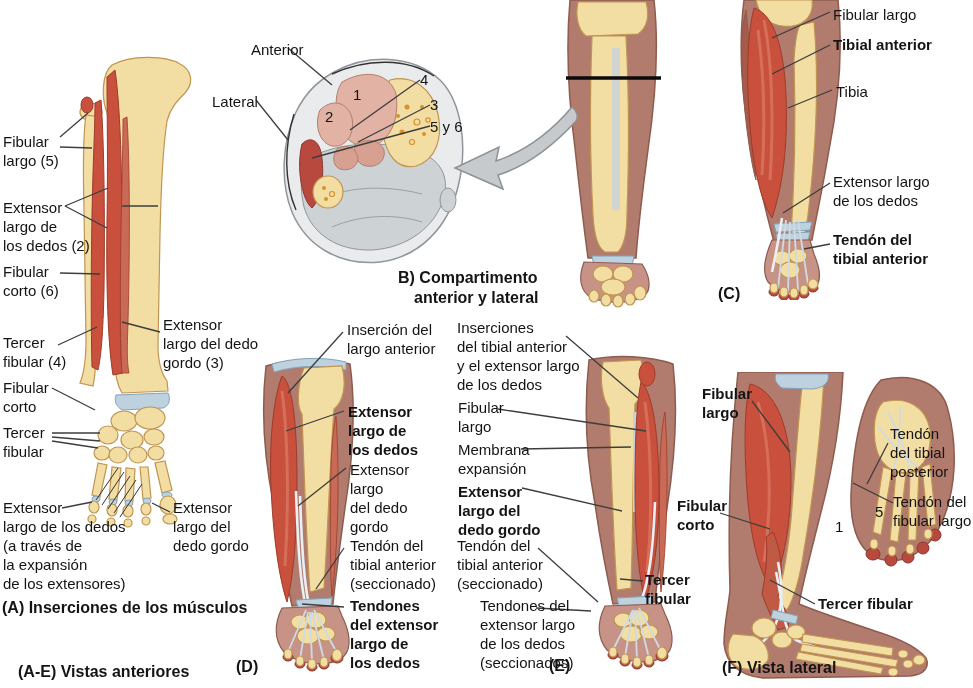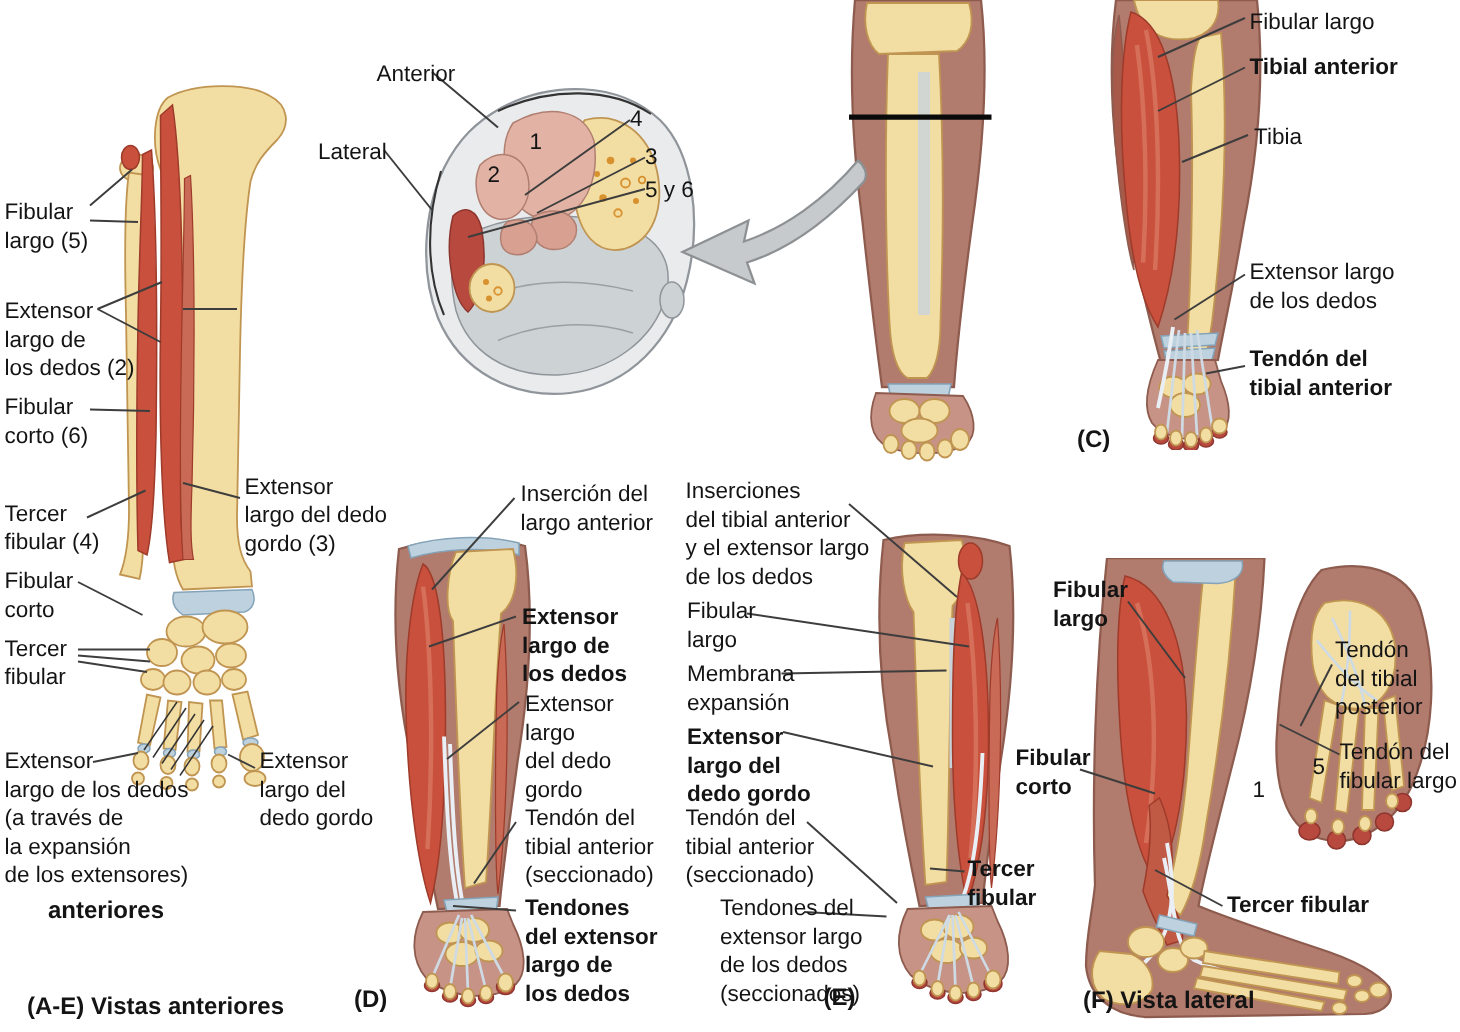--- a/index.html
+++ b/index.html
@@ -342,31 +342,35 @@
 (a través de
 la expansión
 de los extensores)</div>
   <div class="lbl" style="left:163px;top:315px">Extensor
 largo del dedo
 gordo (3)</div>
   <div class="lbl" style="left:173px;top:498px">Extensor
 largo del
 dedo gordo</div>
   <div class="cap" style="left:2px;top:598px">
-    <span class="l2" style="margin-left:30px">anteriores</span>
+    <span>(A) Inserciones de los músculos</span>
   </div>
   <div class="cap" style="left:18px;top:662px">(A-E) Vistas anteriores</div>
 
   <div class="lbl" style="left:251px;top:40px">Anterior</div>
   <div class="lbl" style="left:212px;top:92px">Lateral</div>
   <div class="num" style="left:353px;top:86px">1</div>
   <div class="num" style="left:325px;top:108px">2</div>
   <div class="num" style="left:420px;top:71px">4</div>
   <div class="num" style="left:430px;top:96px">3</div>
   <div class="num" style="left:430px;top:118px">5 y 6</div>
+  <div class="cap" style="left:398px;top:268px">
+    <span>B) Compartimento</span>
+    <span class="l2" style="margin-left:16px">anterior y lateral</span>
+  </div>
 
   <div class="lbl" style="left:833px;top:5px">Fibular largo</div>
   <div class="lbl b" style="left:833px;top:35px">Tibial anterior</div>
   <div class="lbl" style="left:836px;top:82px">Tibia</div>
   <div class="lbl" style="left:833px;top:172px">Extensor largo
 de los dedos</div>
   <div class="lbl b" style="left:833px;top:230px">Tendón del
 tibial anterior</div>
   <div class="tag" style="left:718px;top:285px">(C)</div>
 

